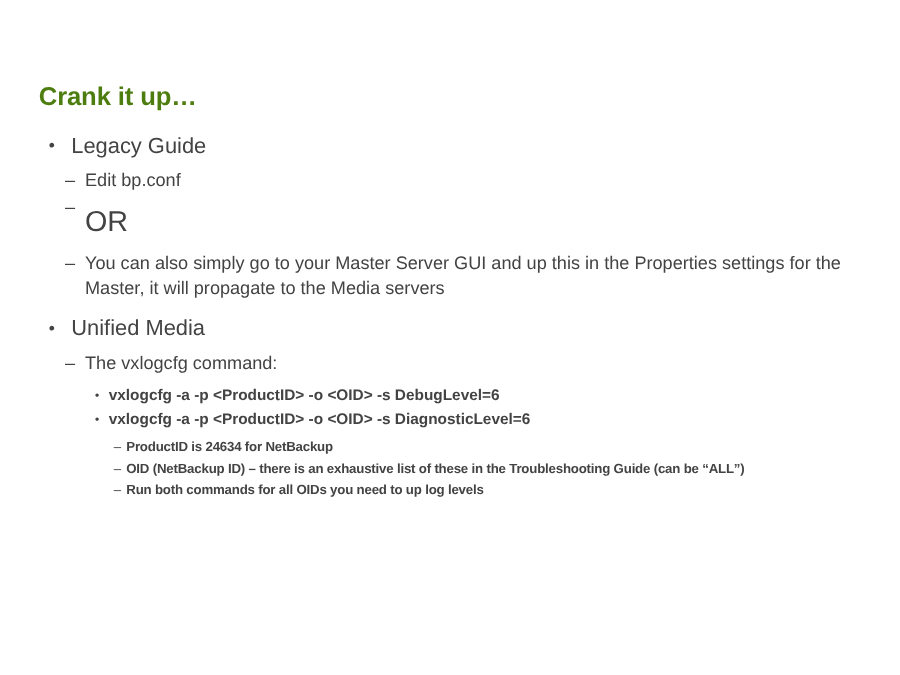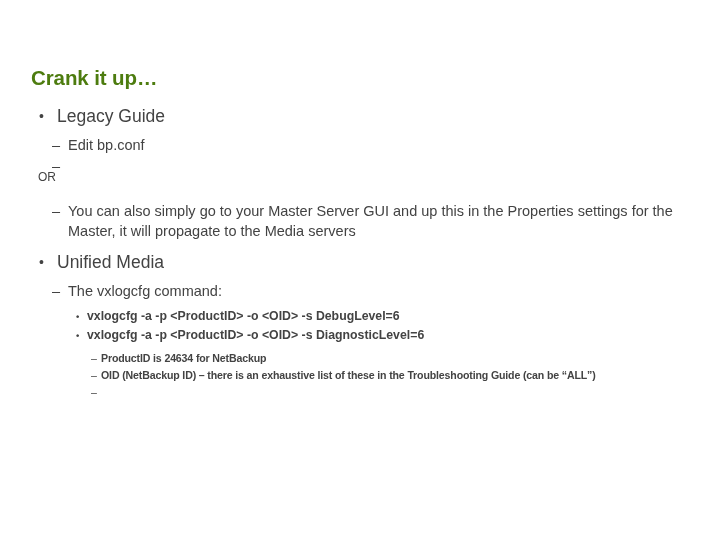--- a/index.html
+++ b/index.html
@@ -61,23 +61,24 @@
   .lvl1 .marker {
     position: absolute;
     left: 39px;
     top: 0;
     font-size: 14px;
     line-height: 25px;
   }
 
   
   .lvl1plain {
-    padding-left: 38px;
-    font-size: 12px;
+    padding-left: 28px;
+    font-size: 23px;
     line-height: 25px;
+    margin-left: 40px;
   }
 
   
   .lvl2 {
     padding-left: 68px;
     font-size: 14.5px;
     line-height: 21px;
   }
   .lvl2 .marker {
     position: absolute;
@@ -218,20 +219,21 @@
       <span>ProductID is 24634 for NetBackup</span>
     </div>
 
     <div class="line lvl4">
       <span class="marker">–</span>
       <span>OID (NetBackup ID) – there is an exhaustive list of these in the Troubleshooting Guide (can be “ALL”)</span>
     </div>
 
     <div class="line lvl4">
       <span class="marker">–</span>
+      <span>Run both commands for all OIDs you need to up log levels</span>
     </div>
 
   </div>
 
   <div class="footer">
 
     
 
     
 

